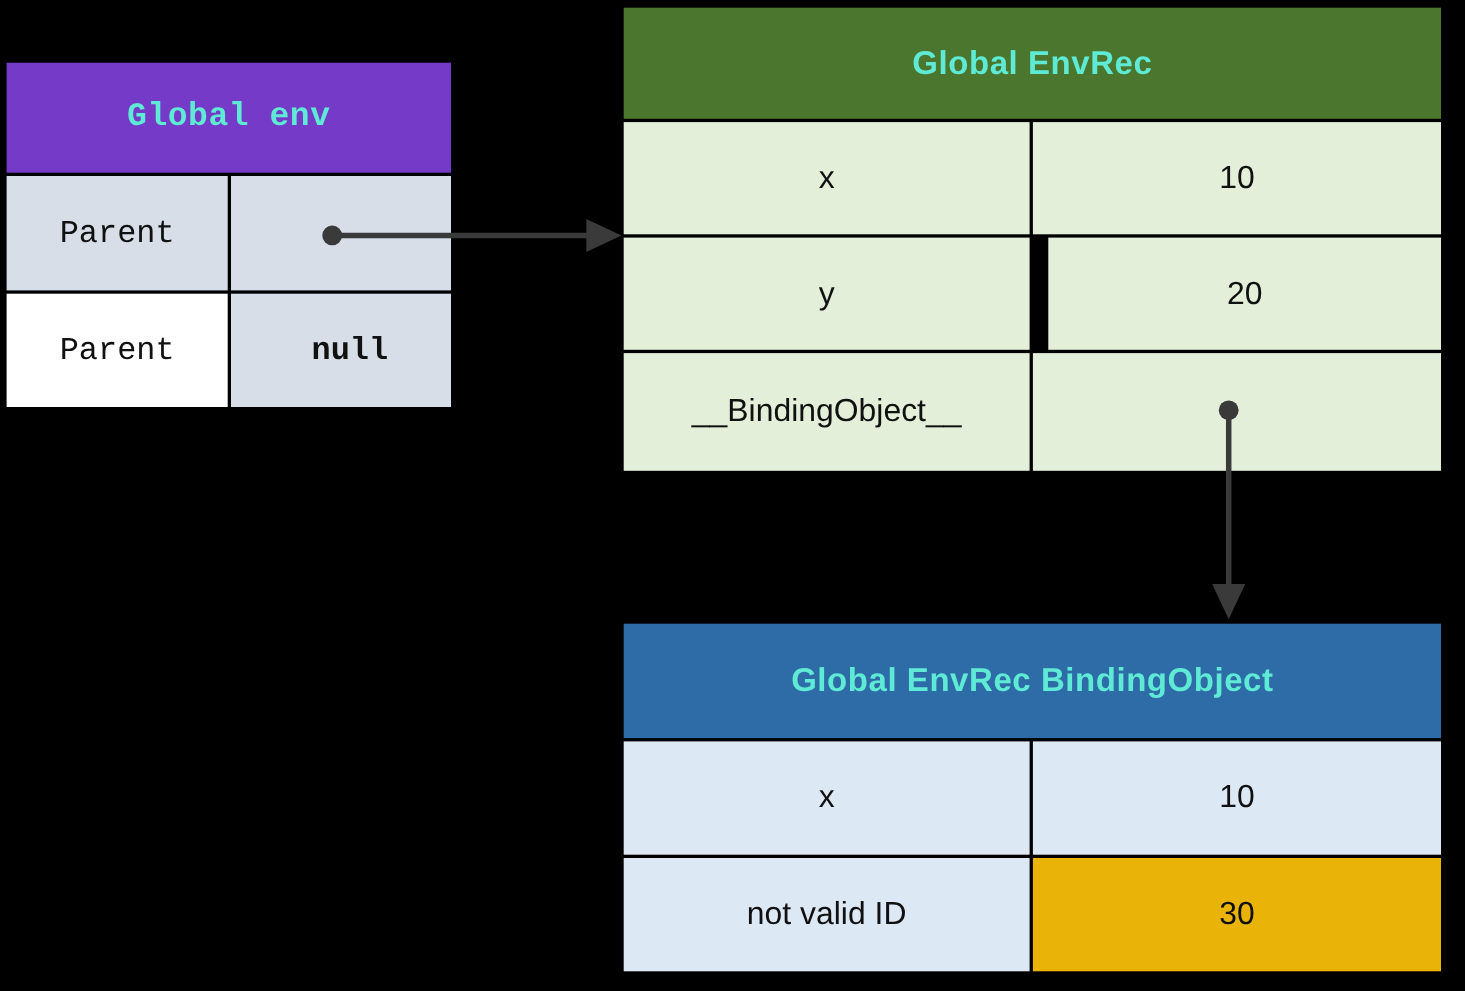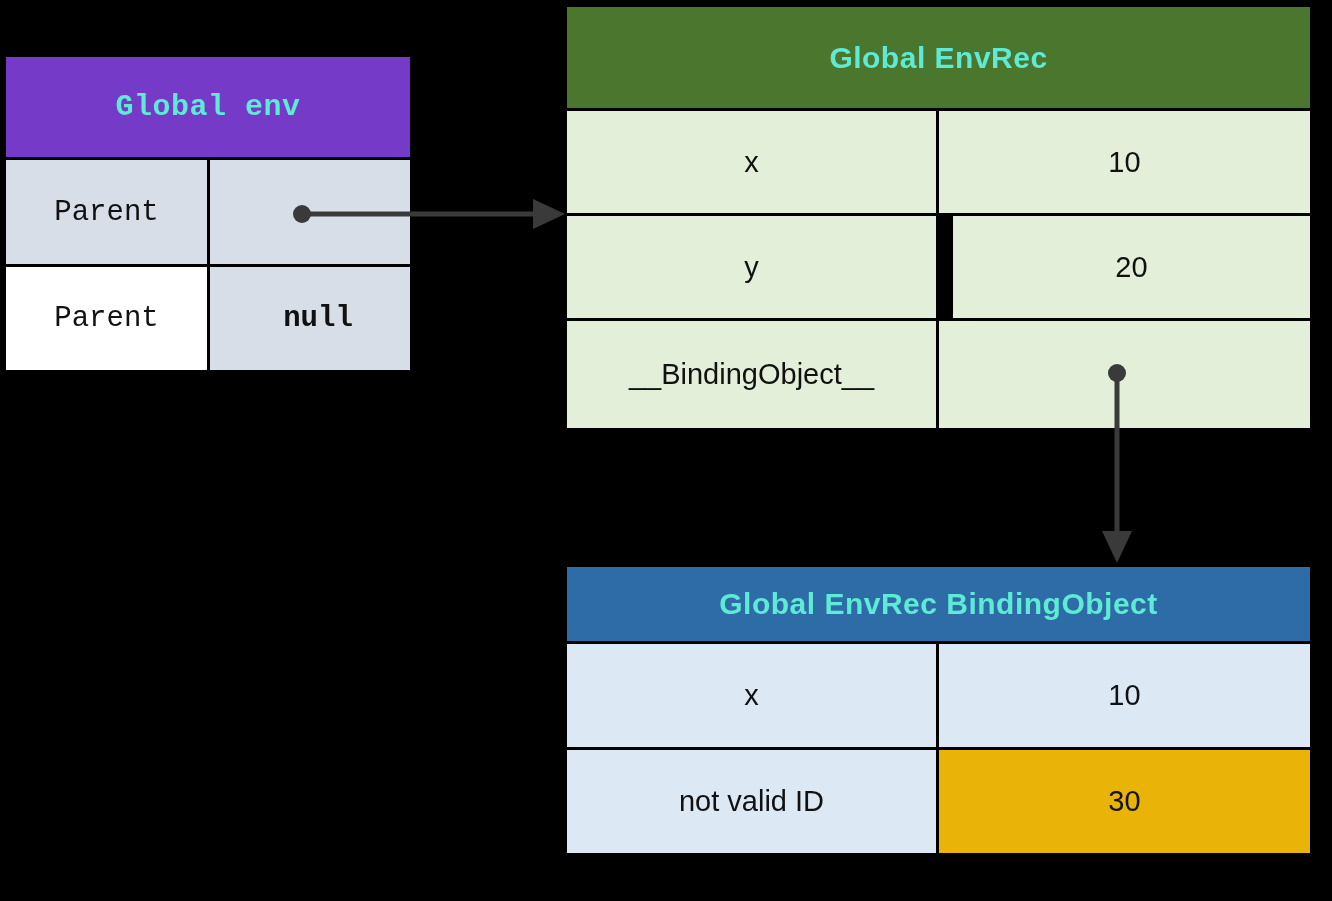--- a/index.html
+++ b/index.html
@@ -93,21 +93,21 @@
       <div class="cell" style="background-color: rgb(227, 239, 217);">y</div>
       <div class="cell" style="background-color: rgb(227, 239, 217); margin-left: 14px;">20</div>
     </div>
     <div class="row" style="height:107px">
       <div class="cell" style="background-color: rgb(227, 239, 217);">__BindingObject__</div>
       <div class="cell" style="background-color: rgb(227, 239, 217);"></div>
     </div>
   </div>
 
   <div class="tbl" id="t-bo">
-    <div class="hdr" style="height: 74px; background-color: rgb(46, 108, 168);">Global EnvRec BindingObject</div>
+    <div class="hdr" style="height: 104px; background-color: rgb(46, 108, 168);">Global EnvRec BindingObject</div>
     <div class="row" style="height:103px">
       <div class="cell" style="background-color: rgb(221, 232, 245);">x</div>
       <div class="cell" style="background-color: rgb(221, 232, 245);">10</div>
     </div>
     <div class="row" style="height:103px">
       <div class="cell" style="background-color: rgb(221, 232, 245);">not valid ID</div>
       <div class="cell" style="background-color: #eab308;">30</div>
     </div>
   </div>
 

